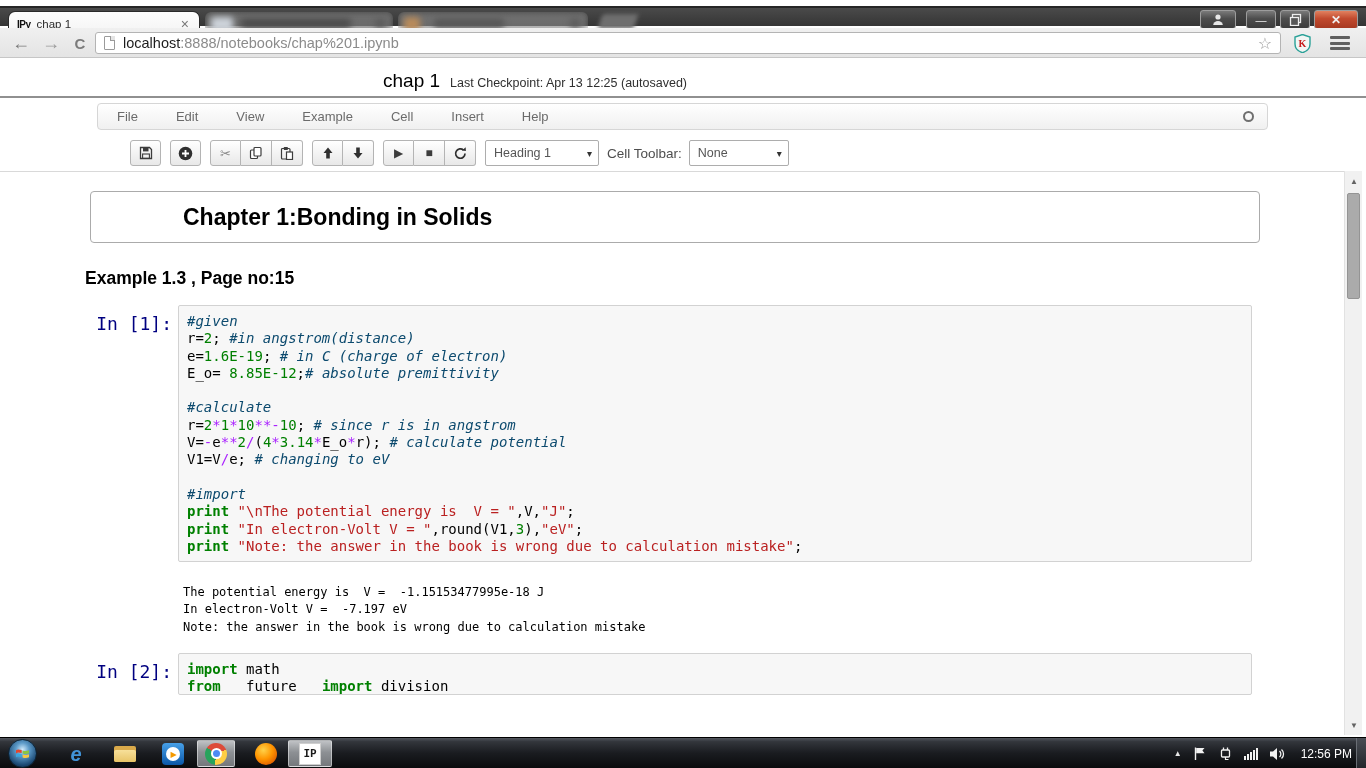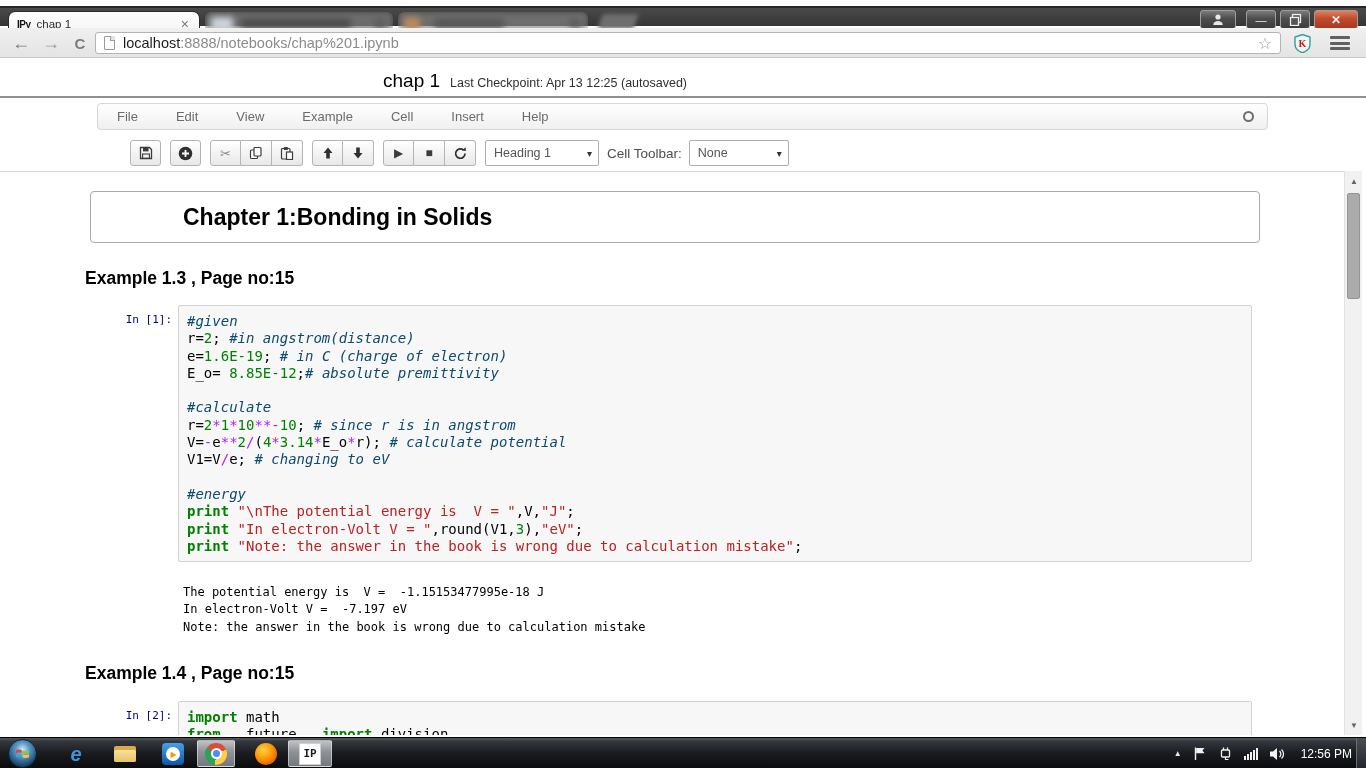--- a/index.html
+++ b/index.html
@@ -98,21 +98,21 @@
   .cell-box { margin:19px 0 0 90px; width:1170px; height:52px; border:1px solid #ababab;
     border-radius:4px; display:flex; align-items:center; }
   .h1 { margin-left:92px; font-size:23px; font-weight:bold; color:#000; }
   .h2 { margin-left:85px; font-size:17.5px; font-weight:bold; color:#000; }
   .h2.first { margin-top:25px; }
   .h2.second { margin-top:27px; }
   .code-row { display:flex; align-items:flex-start; }
   .code-row.r1 { margin-top:16px; }
   .code-row.r2 { margin-top:17px; }
   .prompt { width:172px; text-align:right; font-family:"DejaVu Sans Mono", monospace;
-    font-size:11px; color:#000080; padding-top:8px; white-space:pre; }
+    font-size:18px; color:#000080; padding-top:8px; white-space:pre; }
   .codebox { margin-left:6px; width:1074px; background:#f7f7f7; border:1px solid #d2d2d2;
     border-radius:2px; padding:7px 8px 6px 8px; }
   .codebox.clipped { height:42px; overflow:hidden; }
   .cline { font-family:"DejaVu Sans Mono", monospace; font-size:14px; line-height:17.3px;
     white-space:pre; color:#000; min-height:17.3px; }
   .tok-c { color:#0c4a6e; font-style:italic; }
   .tok-n { color:#008000; }
   .tok-o { color:#AA22FF; }
   .tok-k { color:#008000; font-weight:bold; }
   .tok-s { color:#BA2121; }
@@ -339,32 +339,31 @@
           <div class="cline"><span class="tok-c">#given</span></div>
           <div class="cline"><span class="tok-p">r=</span><span class="tok-n">2</span><span class="tok-p">; </span><span class="tok-c">#in angstrom(distance)</span></div>
           <div class="cline"><span class="tok-p">e=</span><span class="tok-n">1.6E-19</span><span class="tok-p">; </span><span class="tok-c"># in C (charge of electron)</span></div>
           <div class="cline"><span class="tok-p">E_o= </span><span class="tok-n">8.85E-12</span><span class="tok-p">;</span><span class="tok-c"># absolute premittivity</span></div>
           <div class="cline">&nbsp;</div>
           <div class="cline"><span class="tok-c">#calculate</span></div>
           <div class="cline"><span class="tok-p">r=</span><span class="tok-n">2</span><span class="tok-o">*</span><span class="tok-n">1</span><span class="tok-o">*</span><span class="tok-n">10</span><span class="tok-o">**-</span><span class="tok-n">10</span><span class="tok-p">; </span><span class="tok-c"># since r is in angstrom</span></div>
           <div class="cline"><span class="tok-p">V=</span><span class="tok-o">-</span><span class="tok-p">e</span><span class="tok-o">**</span><span class="tok-n">2</span><span class="tok-o">/</span><span class="tok-p">(</span><span class="tok-n">4</span><span class="tok-o">*</span><span class="tok-n">3.14</span><span class="tok-o">*</span><span class="tok-p">E_o</span><span class="tok-o">*</span><span class="tok-p">r); </span><span class="tok-c"># calculate potential</span></div>
           <div class="cline"><span class="tok-p">V1=V</span><span class="tok-o">/</span><span class="tok-p">e; </span><span class="tok-c"># changing to eV</span></div>
           <div class="cline">&nbsp;</div>
-          <div class="cline"><span class="tok-c">#energy</span></div>
+          <div class="cline"><span class="tok-c">#import</span></div>
           <div class="cline"><span class="tok-k">print</span><span class="tok-p"> </span><span class="tok-s">"\nThe potential energy is  V = "</span><span class="tok-p">,V,</span><span class="tok-s">"J"</span><span class="tok-p">;</span></div>
           <div class="cline"><span class="tok-k">print</span><span class="tok-p"> </span><span class="tok-s">"In electron-Volt V = "</span><span class="tok-p">,round(V1,</span><span class="tok-n">3</span><span class="tok-p">),</span><span class="tok-s">"eV"</span><span class="tok-p">;</span></div>
           <div class="cline"><span class="tok-k">print</span><span class="tok-p"> </span><span class="tok-s">"Note: the answer in the book is wrong due to calculation mistake"</span><span class="tok-p">;</span></div>
         </div>
       </div>
       <div class="outblock">
         <div class="oline">The potential energy is  V =  -1.15153477995e-18 J</div>
         <div class="oline">In electron-Volt V =  -7.197 eV</div>
         <div class="oline">Note: the answer in the book is wrong due to calculation mistake</div>
       </div>
-      <div class="h2 second">Example 1.4 , Page no:15</div>
       <div class="code-row r2">
         <div class="prompt">In [2]:</div>
         <div class="codebox clipped">
           <div class="cline"><span class="tok-k">import</span><span class="tok-p"> math</span></div>
           <div class="cline"><span class="tok-k">from</span><span class="tok-p"> __future__ </span><span class="tok-k">import</span><span class="tok-p"> division</span></div>
         </div>
       </div>
     </div>
 
   <div class="scrollbar">

